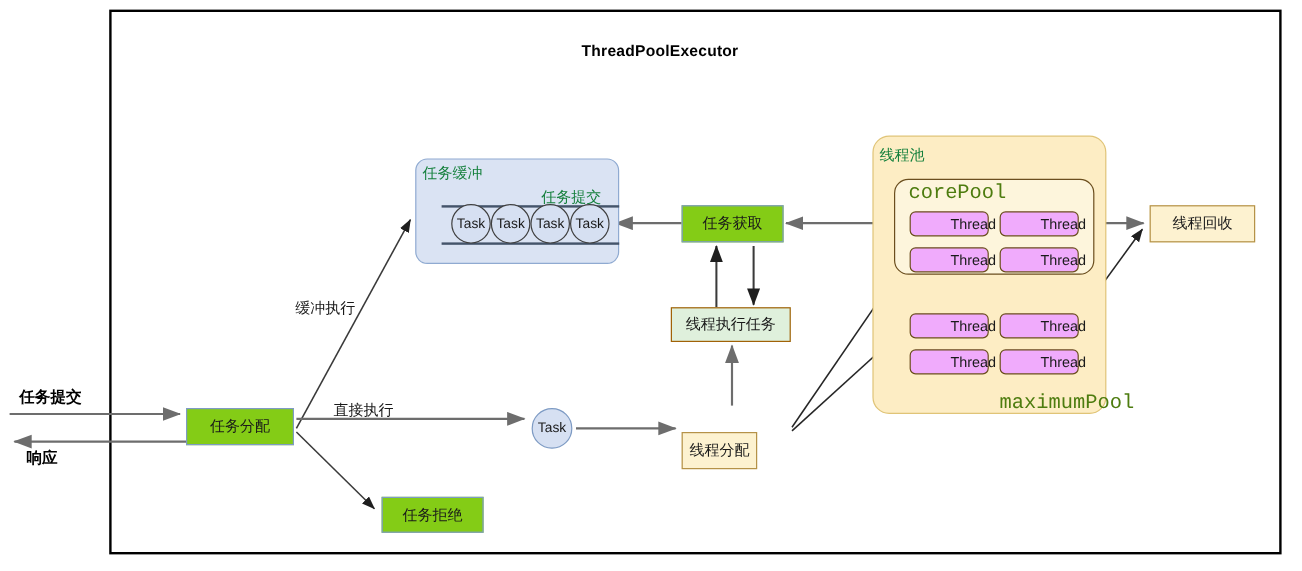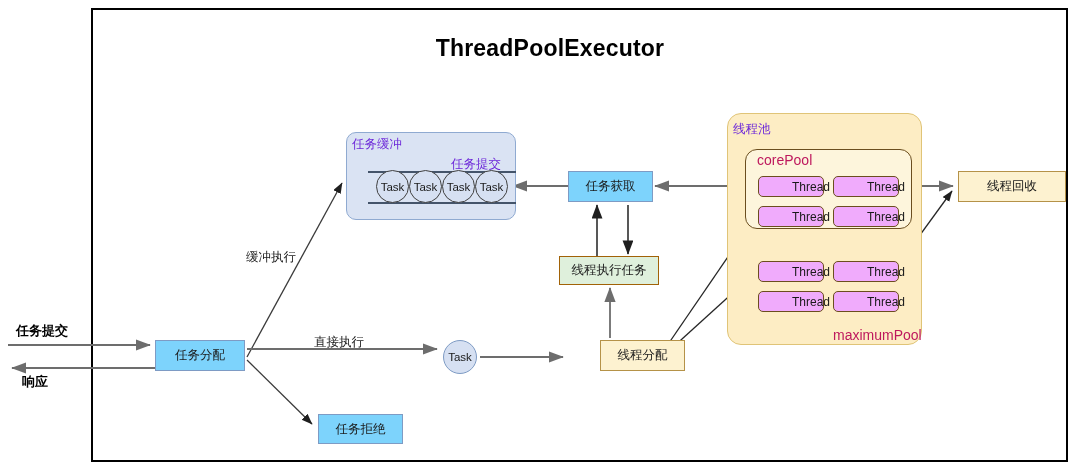--- a/index.html
+++ b/index.html
@@ -25,39 +25,39 @@
     height: 454px;
     border: 2.5px solid #000000;
     box-sizing: border-box;
   }
   .title {
     position: absolute;
     left: 400px;
     top: 35px;
     width: 300px;
     text-align: center;
-    font-size: 23px;
+    font-size: 13px;
     font-weight: bold;
     color: #000000;
     letter-spacing: 0.2px;
   }
   
   .box {
     position: absolute;
     box-sizing: border-box;
     display: flex;
     align-items: center;
     justify-content: center;
     font-size: 12.5px;
     color: #1a1a1a;
     text-align: center;
     line-height: 1.2;
   }
   .blue-box {
-    background: #7dd3fc;
+    background: #84cc16;
     border: 1px solid #7e9bc4;
   }
   .green-box {
     background: #dff0dc;
     border: 1px solid #a16207;
   }
   .yellow-box {
     background: #fdf2d0;
     border: 1px solid #b59248;
   }
@@ -78,29 +78,30 @@
   .corepool-panel {
     position: absolute;
     box-sizing: border-box;
     background: #fdf5dc;
     border: 1.5px solid #6b4e1e;
     border-radius: 12px;
   }
   .panel-label {
     position: absolute;
     font-size: 12.5px;
-    color: #6d28d9;
+    color: #15803d;
     white-space: nowrap;
     text-align: center;
   }
   .panel-label-en {
     position: absolute;
-    font-size: 14px;
-    color: #be185d;
-    white-space: nowrap;
+    font-size: 17px;
+    color: #4d7c0f;
+    white-space: nowrap;
+    font-family: Liberation Mono, monospace;
   }
   .thread-box {
     position: absolute;
     box-sizing: border-box;
     width: 66px;
     height: 21px;
     background: #f0abfc;
     border: 1.3px solid #6b4e1e;
     border-radius: 5px;
     display: flex;
@@ -221,35 +222,35 @@
 
     <line x1="903" y1="186" x2="953" y2="186" stroke="#6d6d6d" stroke-width="1.8" marker-end="url(#ah-gray)"></line>
 
     <line x1="896" y1="268" x2="952" y2="191" stroke="#262626" stroke-width="1.3" marker-end="url(#ah-dark)"></line>
   </svg>
 
   <div class="io-label" style="left:16px; top:322px;">任务提交</div>
   <div class="io-label" style="left:22px; top:373px;">响应</div>
 
   <div class="edge-label" style="left:246px; top:249px;">缓冲执行</div>
-  <div class="edge-label" style="left:278px; top:334px;margin-left:36px;">直接执行</div>
+  <div class="edge-label" style="left:278px; top:334px;">直接执行</div>
 
   <div class="box blue-box" style="left:155px; top:340px; width:90px; height:31px;">任务分配</div>
 
   <div class="box blue-box" style="left:318px; top:414px; width:85px; height:30px;">任务拒绝</div>
 
   <div class="task-node" style="left:443px; top:340px;">Task</div>
 
-  <div class="box yellow-box" style="left:568px; top:340px; width:85px; height:31px;margin-left:32px;">线程分配</div>
+  <div class="box yellow-box" style="left:568px; top:360px; width:63px; height:31px;">线程分配</div>
 
   <div class="box blue-box" style="left:568px; top:171px; width:85px; height:31px;">任务获取</div>
 
   <div class="box green-box" style="left:559px; top:256px; width:100px; height:29px;">线程执行任务</div>
 
-  <div class="box yellow-box" style="left:958px; top:171px; width:108px; height:31px;">线程回收</div>
+  <div class="box yellow-box" style="left:958px; top:171px; width:88px; height:31px;">线程回收</div>
 
   <div class="buffer-panel" style="left:346px; top:132px; width:170px; height:88px;"></div>
   <div class="panel-label" style="left:352px; top:136px;">任务缓冲</div>
   <div class="panel-label" style="left:451px; top:156px;">任务提交</div>
   <div class="qline" style="left:368px; top:171px; width:148px;"></div>
   <div class="qline" style="left:368px; top:202px; width:148px;"></div>
 
   <div class="task-circle" style="left:376px; top:170px;">Task</div>
   <div class="task-circle" style="left:409px; top:170px;">Task</div>
   <div class="task-circle" style="left:442px; top:170px;">Task</div>

